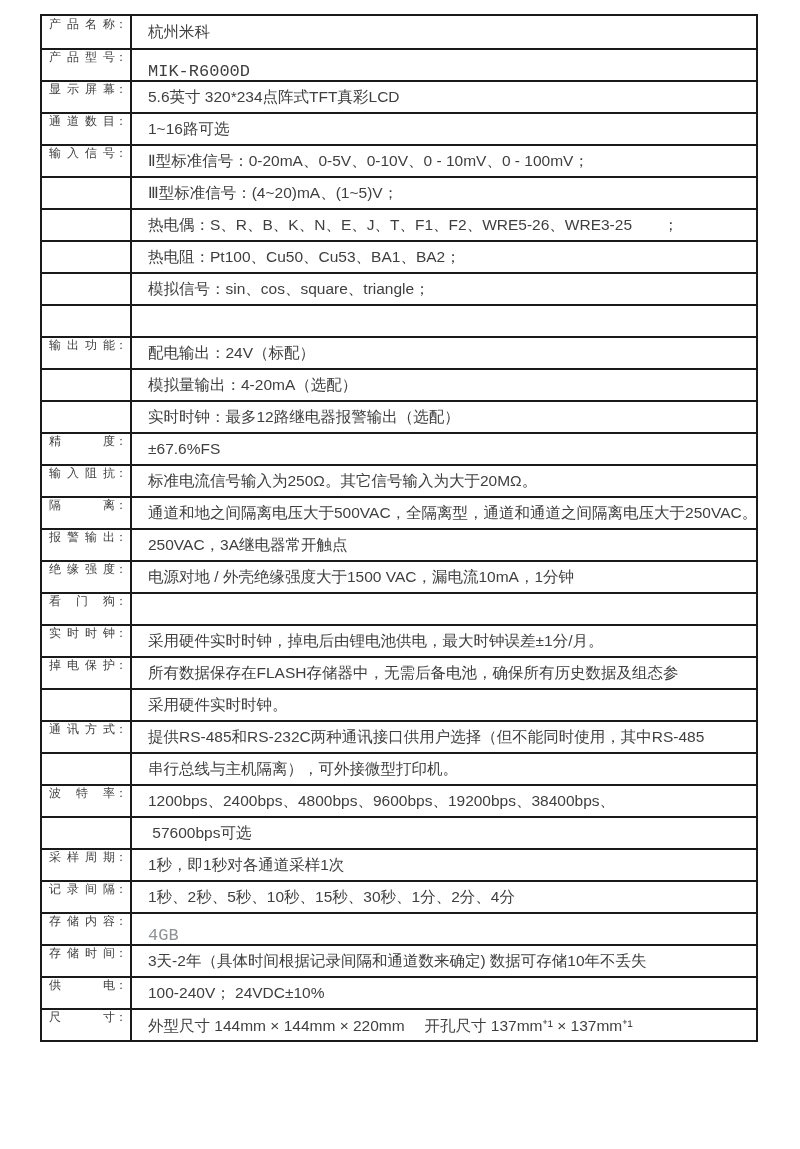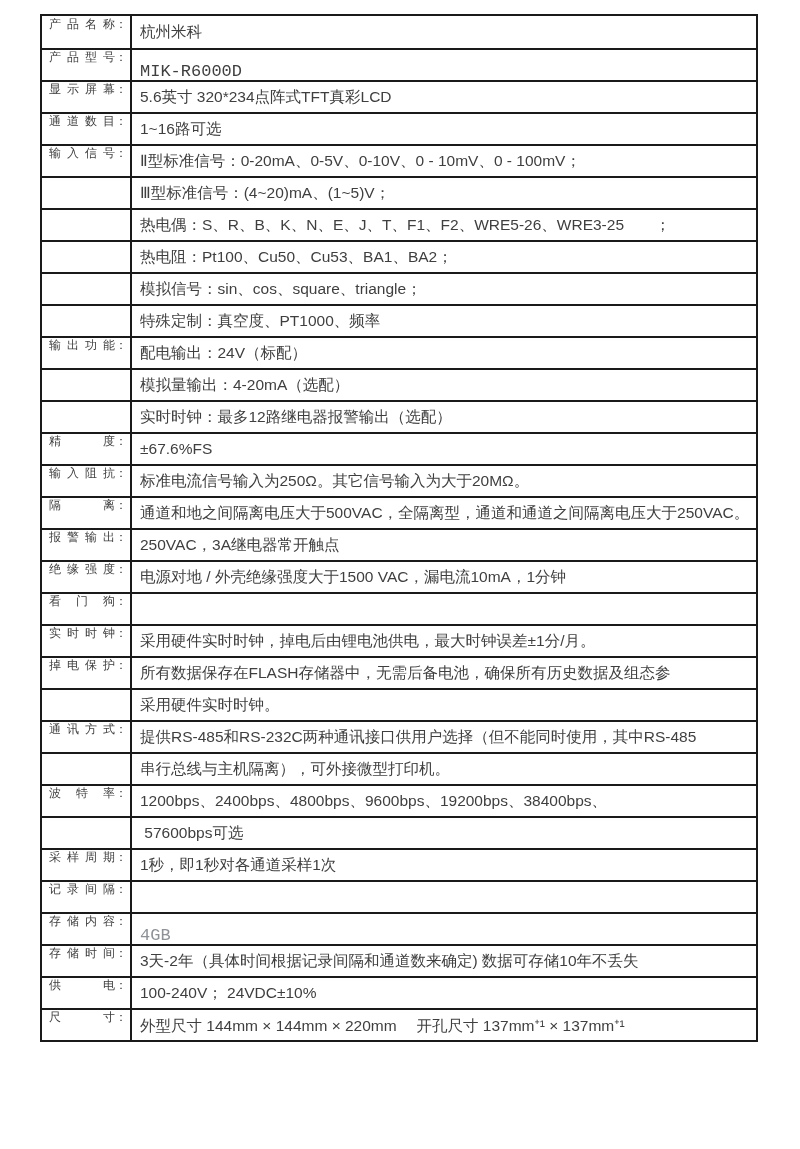--- a/index.html
+++ b/index.html
@@ -41,21 +41,21 @@
   .label-name {
     flex: 1;
     min-width: 0;
     text-align: justify;
     text-align-last: justify;
     white-space: nowrap;
   }
   .label-colon { flex: 0 0 auto; }
   .cell.value {
     flex: 1;
-    padding-left: 8px;
+    padding-left: 16px;
     font-size: 15.5px;
     white-space: pre;
     border-radius: 9px;
   }
   .cell.value.mono {
     font-family: "Liberation Mono", monospace;
     font-size: 17px;
     margin-top: 13px;
   }
   .cell.value.dim { color: #8e9297; }
@@ -125,21 +125,20 @@
       <span class="label-name"></span>
       <span class="label-colon"></span>
     </div>
     <div class="cell value">模拟信号：sin、cos、square、triangle；</div>
   </div>
     <div class="spec-row">
     <div class="cell label">
       <span class="label-name"></span>
       <span class="label-colon"></span>
     </div>
-    <div class="cell value">特殊定制：真空度、PT1000、频率</div>
   </div>
     <div class="spec-row">
     <div class="cell label">
       <span class="label-name">输出功能</span>
       <span class="label-colon">：</span>
     </div>
     <div class="cell value">配电输出：24V（标配）</div>
   </div>
     <div class="spec-row">
     <div class="cell label">
@@ -250,20 +249,21 @@
       <span class="label-name">采样周期</span>
       <span class="label-colon">：</span>
     </div>
     <div class="cell value">1秒，即1秒对各通道采样1次</div>
   </div>
     <div class="spec-row">
     <div class="cell label">
       <span class="label-name">记录间隔</span>
       <span class="label-colon">：</span>
     </div>
+    <div class="cell value">1秒、2秒、5秒、10秒、15秒、30秒、1分、2分、4分</div>
   </div>
     <div class="spec-row">
     <div class="cell label">
       <span class="label-name">存储内容</span>
       <span class="label-colon">：</span>
     </div>
     <div class="cell value mono dim">4GB</div>
   </div>
     <div class="spec-row">
     <div class="cell label">

